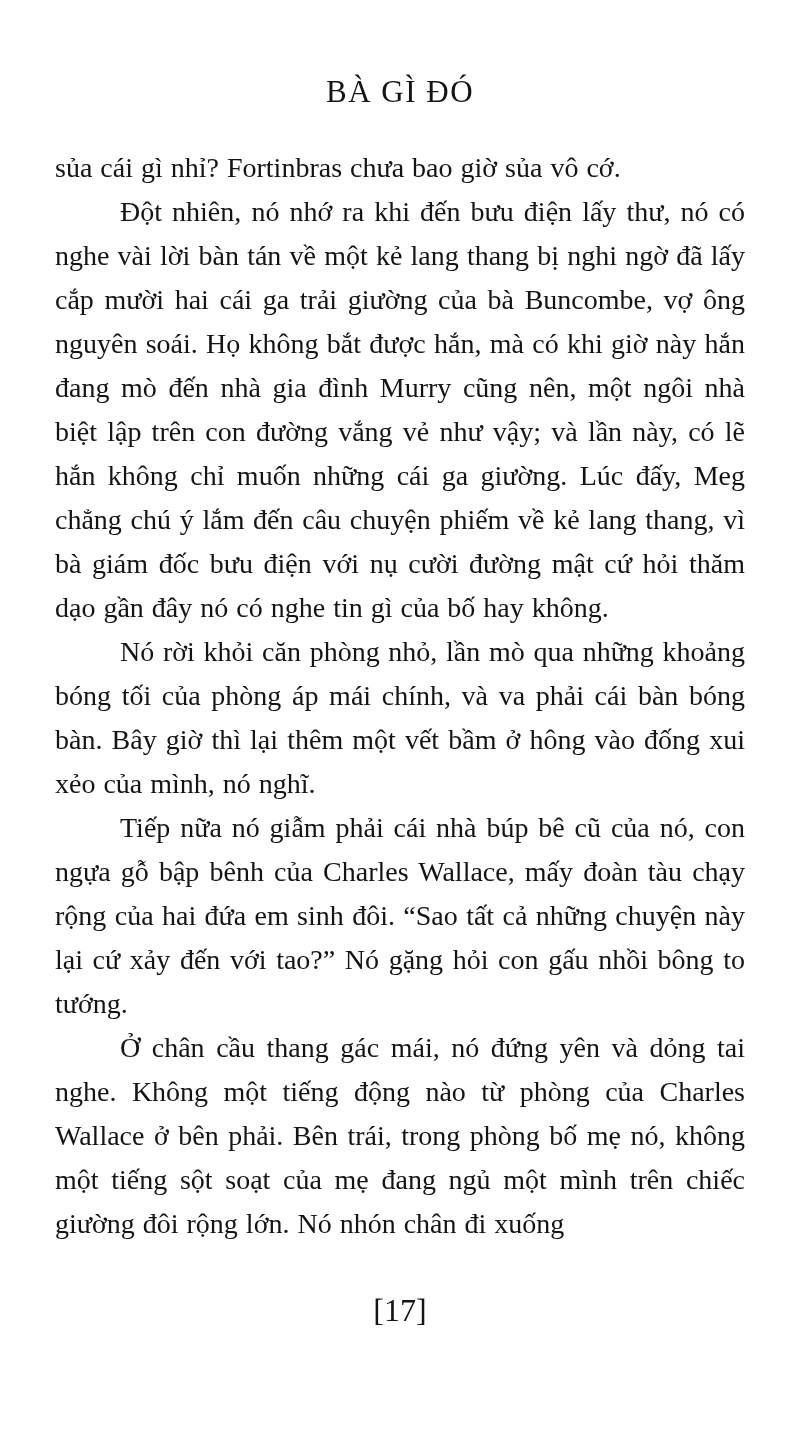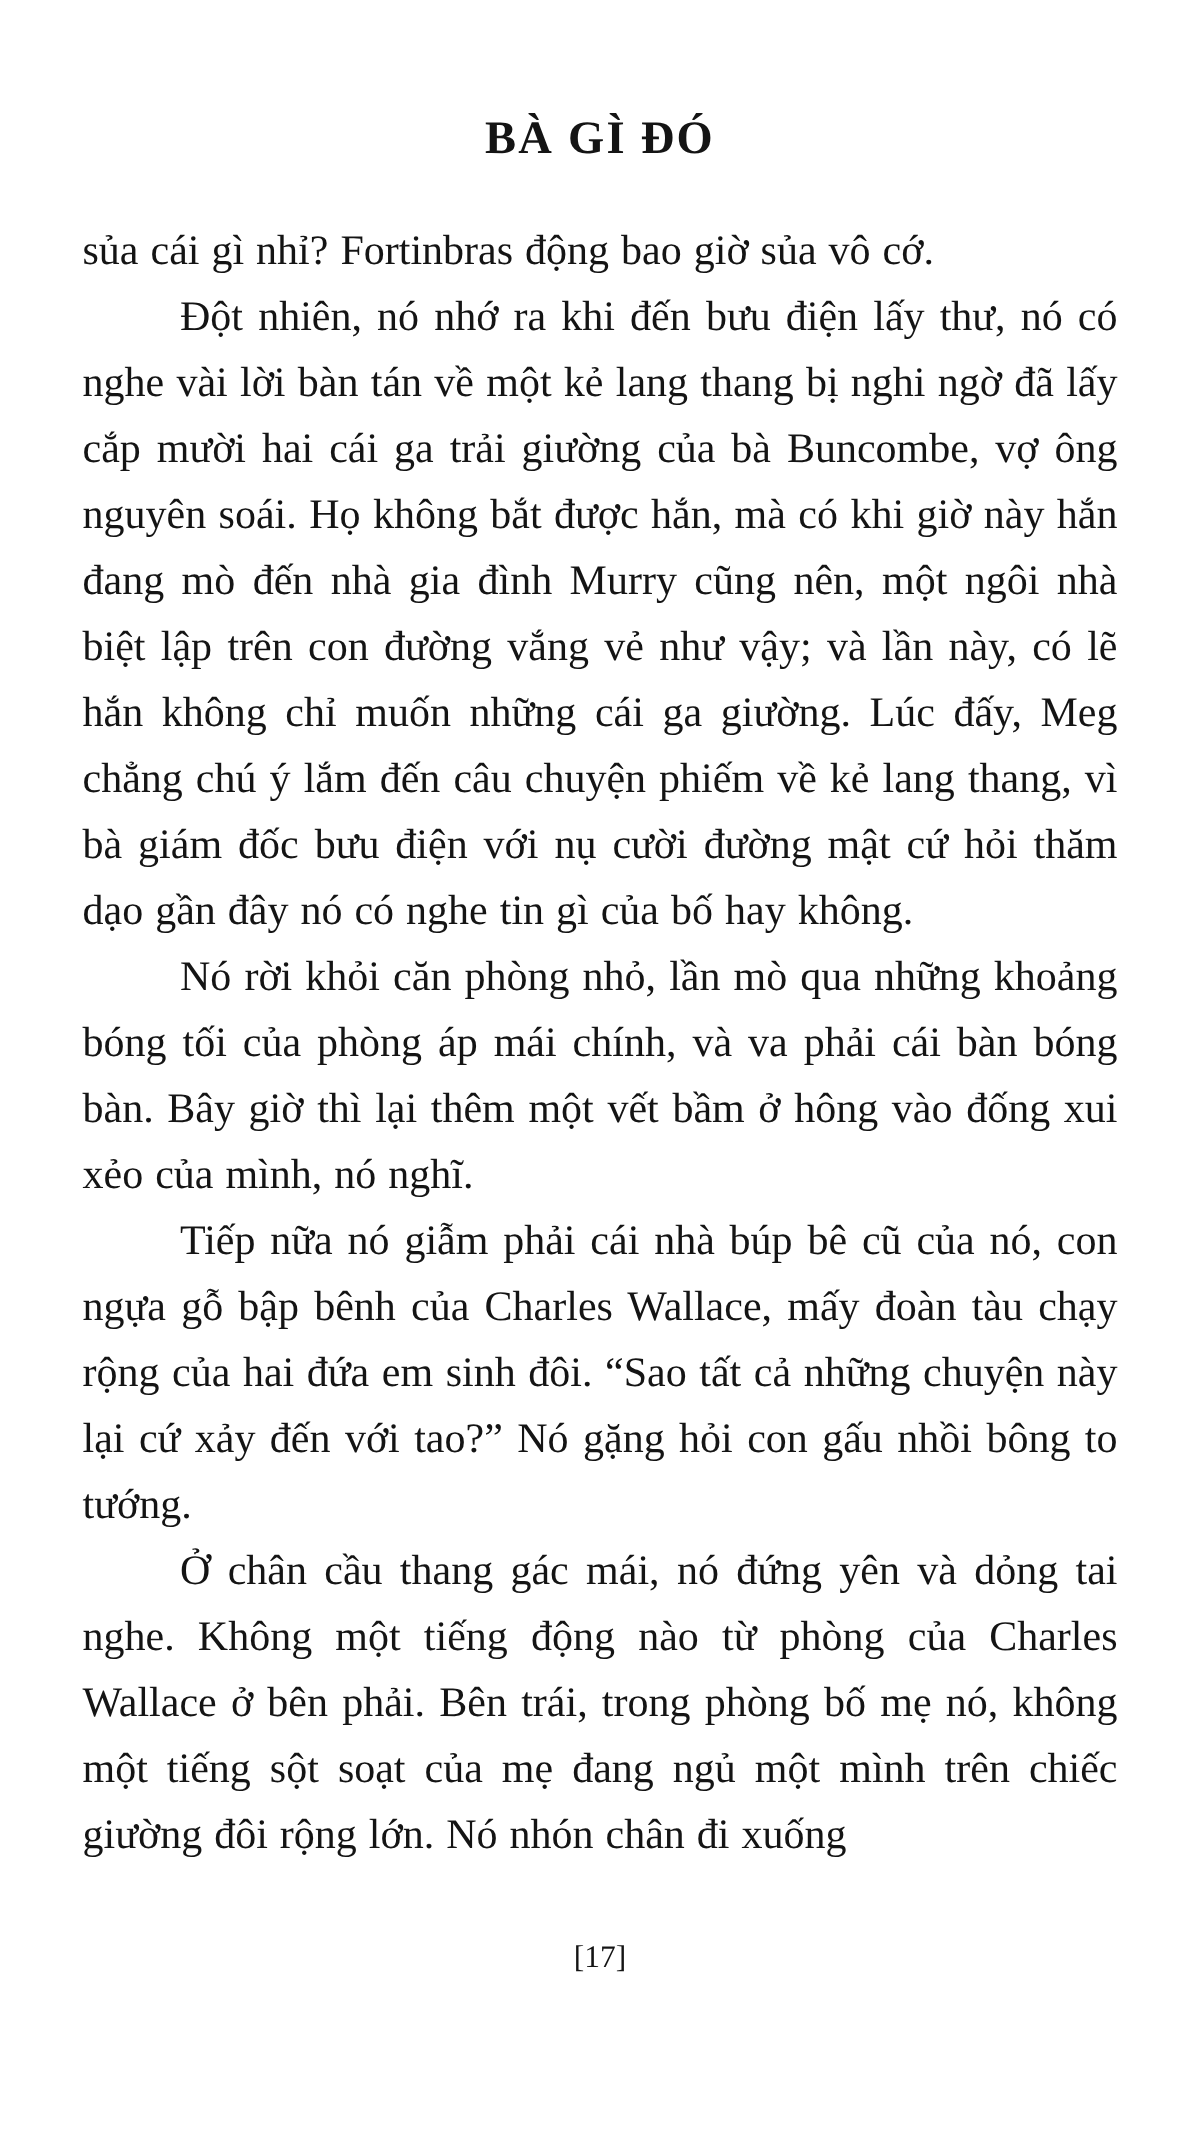--- a/index.html
+++ b/index.html
@@ -19,21 +19,21 @@
     font-family: "Liberation Serif", "DejaVu Serif", serif;
     box-sizing: border-box;
   }
   .chapter-title {
     position: absolute;
     top: 74px;
     left: 0;
     width: 800px;
     text-align: center;
     font-size: 31px;
-    font-weight: 700;
+    font-weight: 400;
     letter-spacing: 1.5px;
     color: #141414;
   }
   .body-text {
     position: absolute;
     top: 146px;
     left: 55px;
     width: 690px;
   }
   .body-text p {
@@ -48,33 +48,33 @@
   }
   .body-text p.no-indent {
     text-indent: 0;
   }
   .page-number {
     position: absolute;
     top: 1292px;
     left: 0;
     width: 800px;
     text-align: center;
-    font-size: 21px;
+    font-size: 32px;
     color: #141414;
   }
 </style>
 </head>
 <body>
 
 <div class="page">
 
   <div class="chapter-title">BÀ GÌ ĐÓ</div>
 
   <div class="body-text">
-    <p class="no-indent">sủa cái gì nhỉ? Fortinbras động bao giờ sủa vô cớ.</p>
+    <p class="no-indent">sủa cái gì nhỉ? Fortinbras chưa bao giờ sủa vô cớ.</p>
     <p>Đột nhiên, nó nhớ ra khi đến bưu điện lấy thư, nó có nghe vài lời bàn tán về một kẻ lang thang bị nghi ngờ đã lấy cắp mười hai cái ga trải giường của bà Buncombe, vợ ông nguyên soái. Họ không bắt được hắn, mà có khi giờ này hắn đang mò đến nhà gia đình Murry cũng nên, một ngôi nhà biệt lập trên con đường vắng vẻ như vậy; và lần này, có lẽ hắn không chỉ muốn những cái ga giường. Lúc đấy, Meg chẳng chú ý lắm đến câu chuyện phiếm về kẻ lang thang, vì bà giám đốc bưu điện với nụ cười đường mật cứ hỏi thăm dạo gần đây nó có nghe tin gì của bố hay không.</p>
     <p>Nó rời khỏi căn phòng nhỏ, lần mò qua những khoảng bóng tối của phòng áp mái chính, và va phải cái bàn bóng bàn. Bây giờ thì lại thêm một vết bầm ở hông vào đống xui xẻo của mình, nó nghĩ.</p>
     <p>Tiếp nữa nó giẫm phải cái nhà búp bê cũ của nó, con ngựa gỗ bập bênh của Charles Wallace, mấy đoàn tàu chạy rộng của hai đứa em sinh đôi. “Sao tất cả những chuyện này lại cứ xảy đến với tao?” Nó gặng hỏi con gấu nhồi bông to tướng.</p>
     <p>Ở chân cầu thang gác mái, nó đứng yên và dỏng tai nghe. Không một tiếng động nào từ phòng của Charles Wallace ở bên phải. Bên trái, trong phòng bố mẹ nó, không một tiếng sột soạt của mẹ đang ngủ một mình trên chiếc giường đôi rộng lớn. Nó nhón chân đi xuống</p>
   </div>
 
   <div class="page-number">[17]</div>
 
 </div>
 

